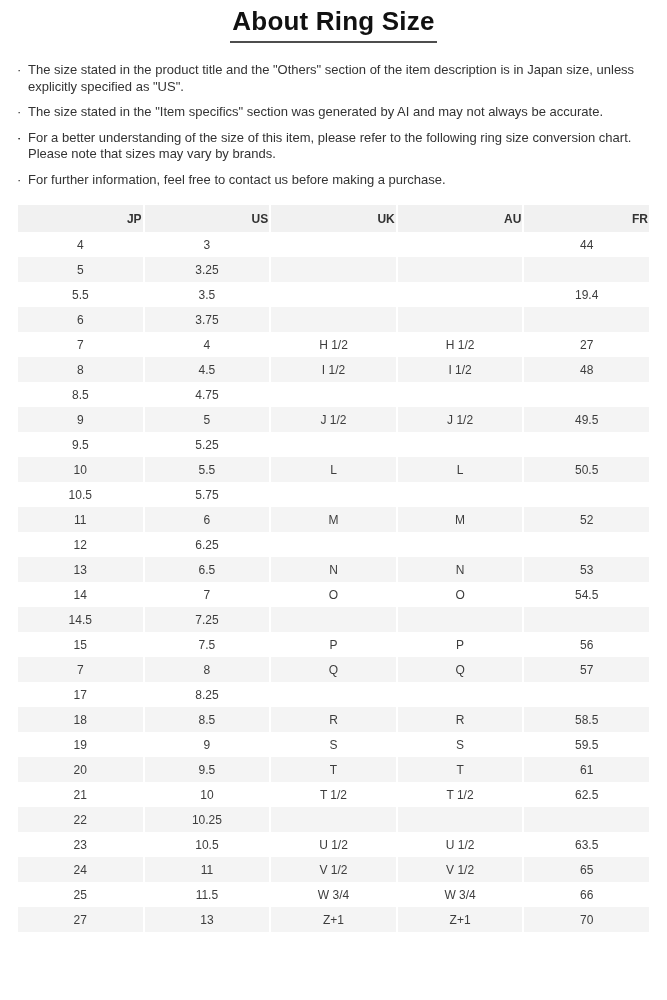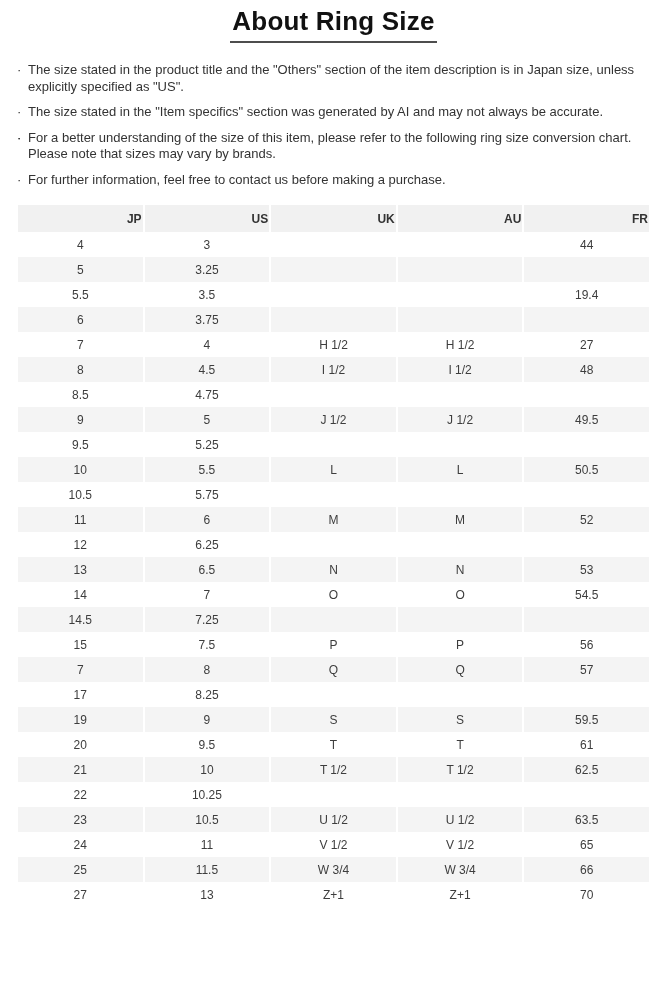--- a/index.html
+++ b/index.html
@@ -224,20 +224,27 @@
           <td>57</td>
         </tr>
         <tr>
           <td>17</td>
           <td>8.25</td>
           <td></td>
           <td></td>
           <td></td>
         </tr>
         <tr>
+          <td>18</td>
+          <td>8.5</td>
+          <td>R</td>
+          <td>R</td>
+          <td>58.5</td>
+        </tr>
+        <tr>
           <td>19</td>
           <td>9</td>
           <td>S</td>
           <td>S</td>
           <td>59.5</td>
         </tr>
         <tr>
           <td>20</td>
           <td>9.5</td>
           <td>T</td>

